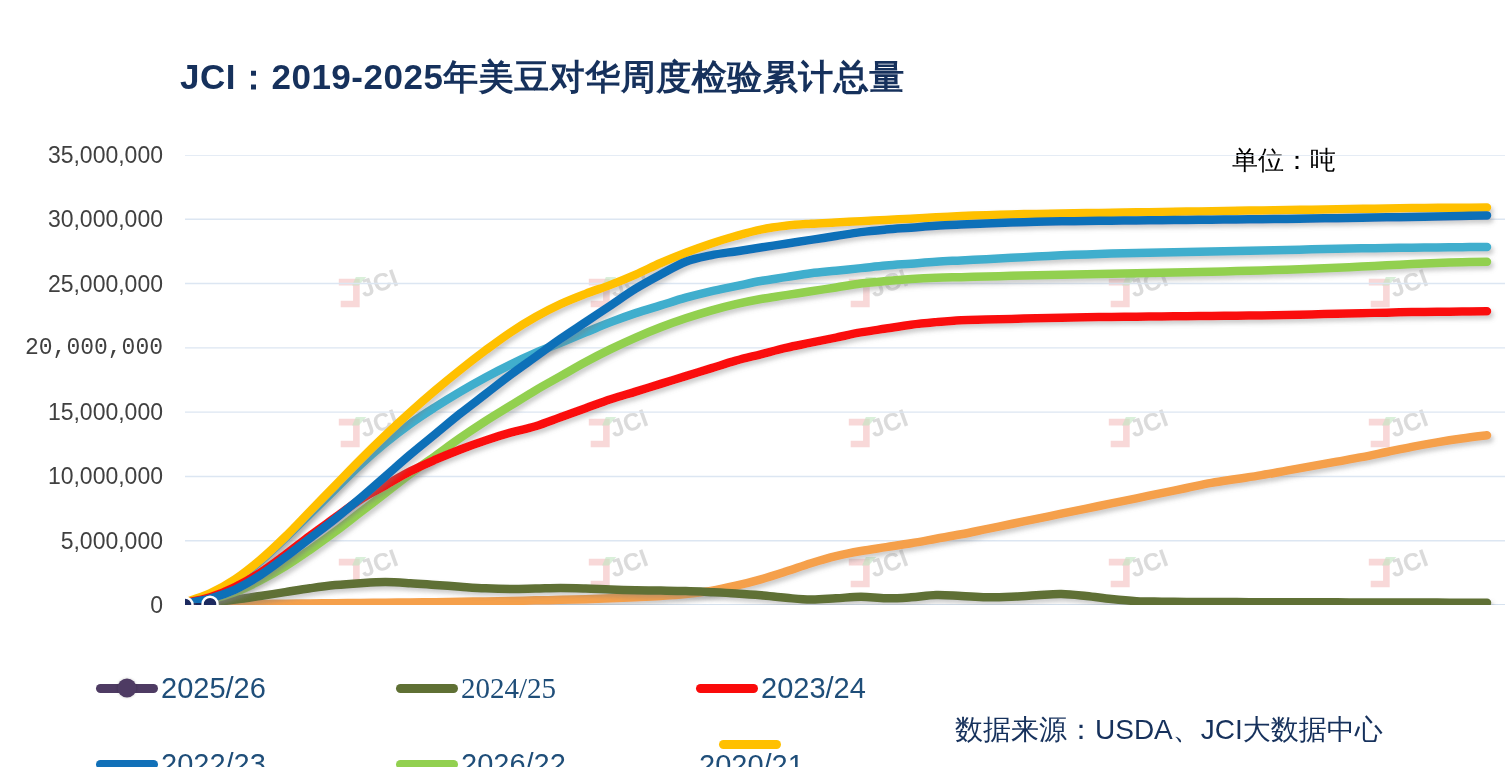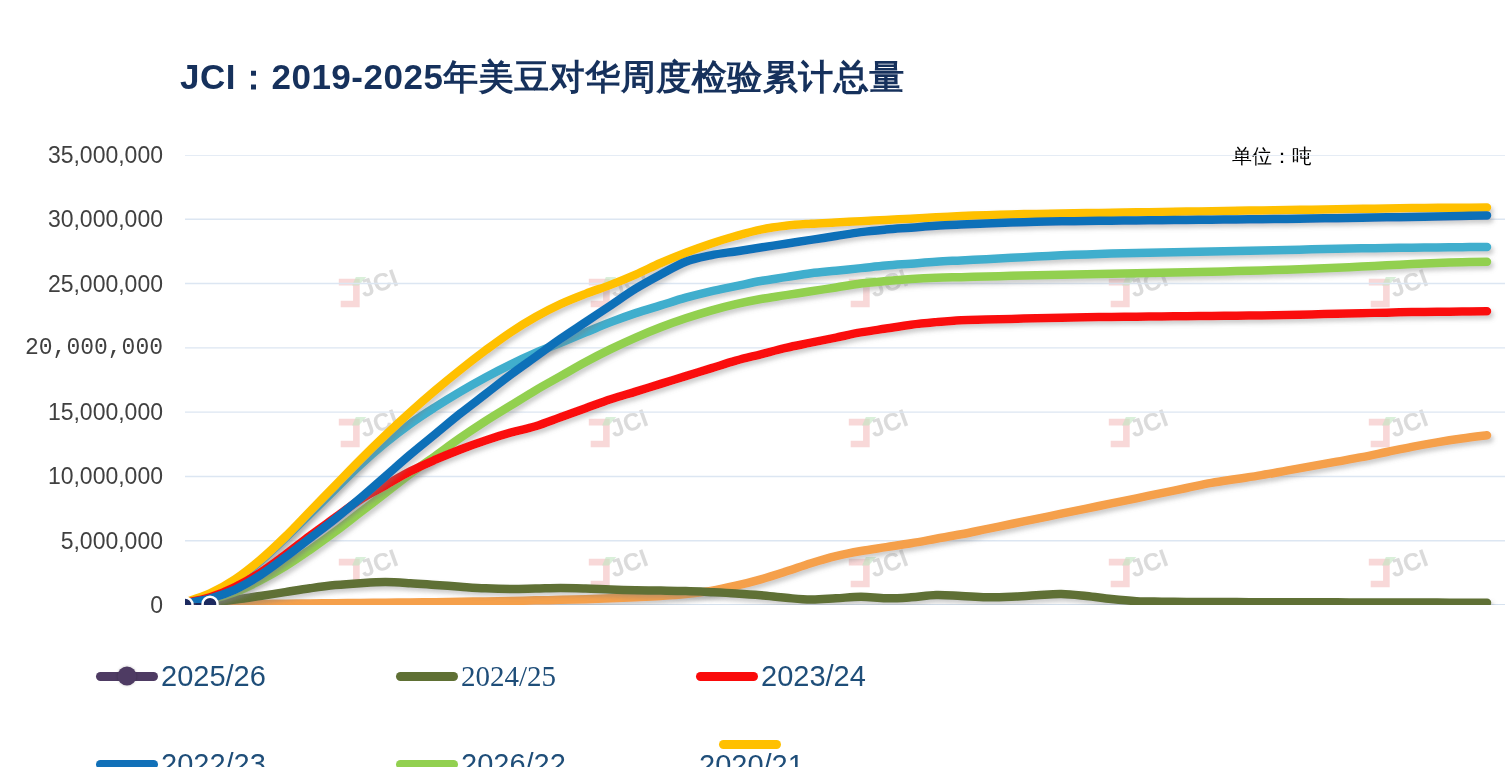--- a/index.html
+++ b/index.html
@@ -13,21 +13,21 @@
   
   #chart-title{
     position:absolute;left:180px;top:54px;
     font-size:35px;font-weight:bold;color:#16315c;
     letter-spacing:0.5px;white-space:nowrap;
   }
 
   
   #unit-label{
     position:absolute;left:1232px;top:143px;
-    font-size:20px;color:#000000;white-space:nowrap;
+    font-size:26px;color:#000000;white-space:nowrap;
   }
 
   
   #plot-wrap{
     position:absolute;left:185px;top:155px;
     width:1320px;height:450px;
   }
   #plot-svg{display:block;width:1320px;height:450px;}
 
   
@@ -258,21 +258,21 @@
         </g>
         <g>
           <path d="M 0.00 450.00 C 4.51 449.86, 20.53 449.37, 25.04 449.23" fill="none" stroke="#1B2A5E" stroke-width="8.5" stroke-linecap="round" stroke-linejoin="round" filter="url(#lineShadow)"></path>
           <circle cx="0" cy="450" r="7.5" fill="#1B2A5E" stroke="#ffffff" stroke-width="2.5" filter="url(#lineShadow)"></circle>
           <circle cx="25.03846153846154" cy="449.22857142857146" r="7.5" fill="#1B2A5E" stroke="#ffffff" stroke-width="2.5" filter="url(#lineShadow)"></circle>
         </g>
       </svg>
   </div>
 
   <div id="legend">
-      <div class="legend-row" style="top: 0px; text-align: center;">
+      <div class="legend-row" style="top: 12px; text-align: center;">
         <div class="legend-item" style="left: 0px;">
           <span class="legend-swatch" style="background: rgb(78, 59, 99);">
             <span class="legend-dot" style="background: rgb(78, 59, 99);"></span>
           </span>
           <span class="legend-label">2025/26</span>
         </div>
         <div class="legend-item" style="left: 300px; font-family: Liberation Serif, serif;">
           <span class="legend-swatch" style="background: rgb(95, 112, 52);"></span>
           <span class="legend-label">2024/25</span>
         </div>
@@ -290,14 +290,15 @@
           <span class="legend-swatch" style="background: rgb(146, 208, 80);"></span>
           <span class="legend-label">2026/22</span>
         </div>
         <div class="legend-item" style="left: 600px; flex-direction: column;">
           <span class="legend-swatch" style="background: rgb(255, 192, 0);"></span>
           <span class="legend-label">2020/21</span>
         </div>
       </div>
     </div>
 
+  <div id="source-note">数据来源：USDA、JCI大数据中心</div>
 
 </div>
 
 </body></html>

